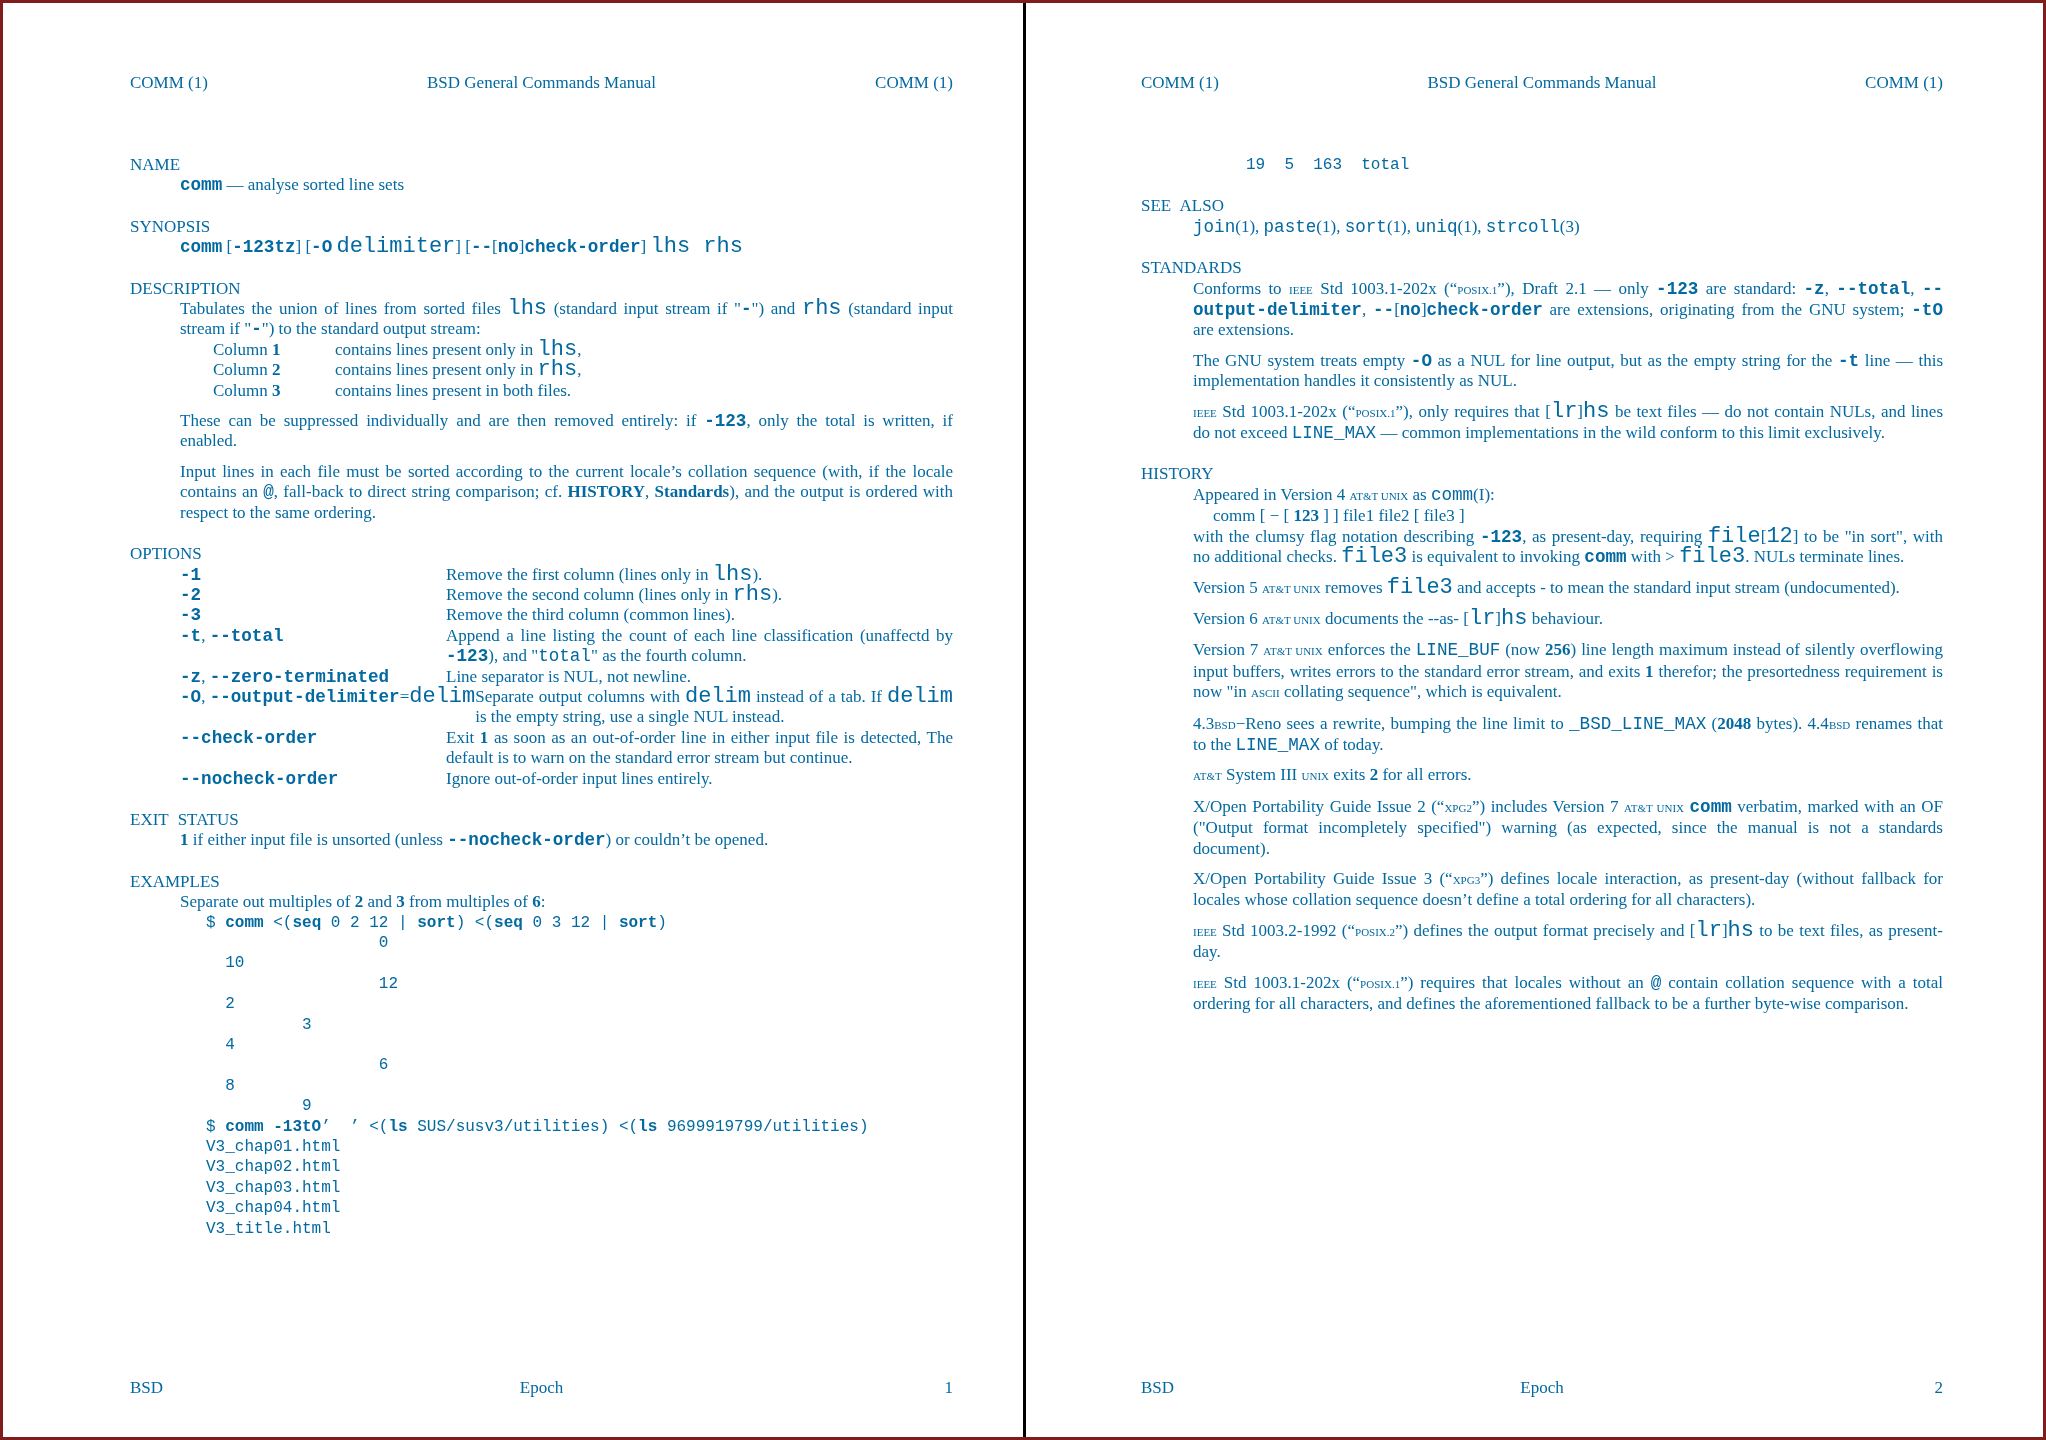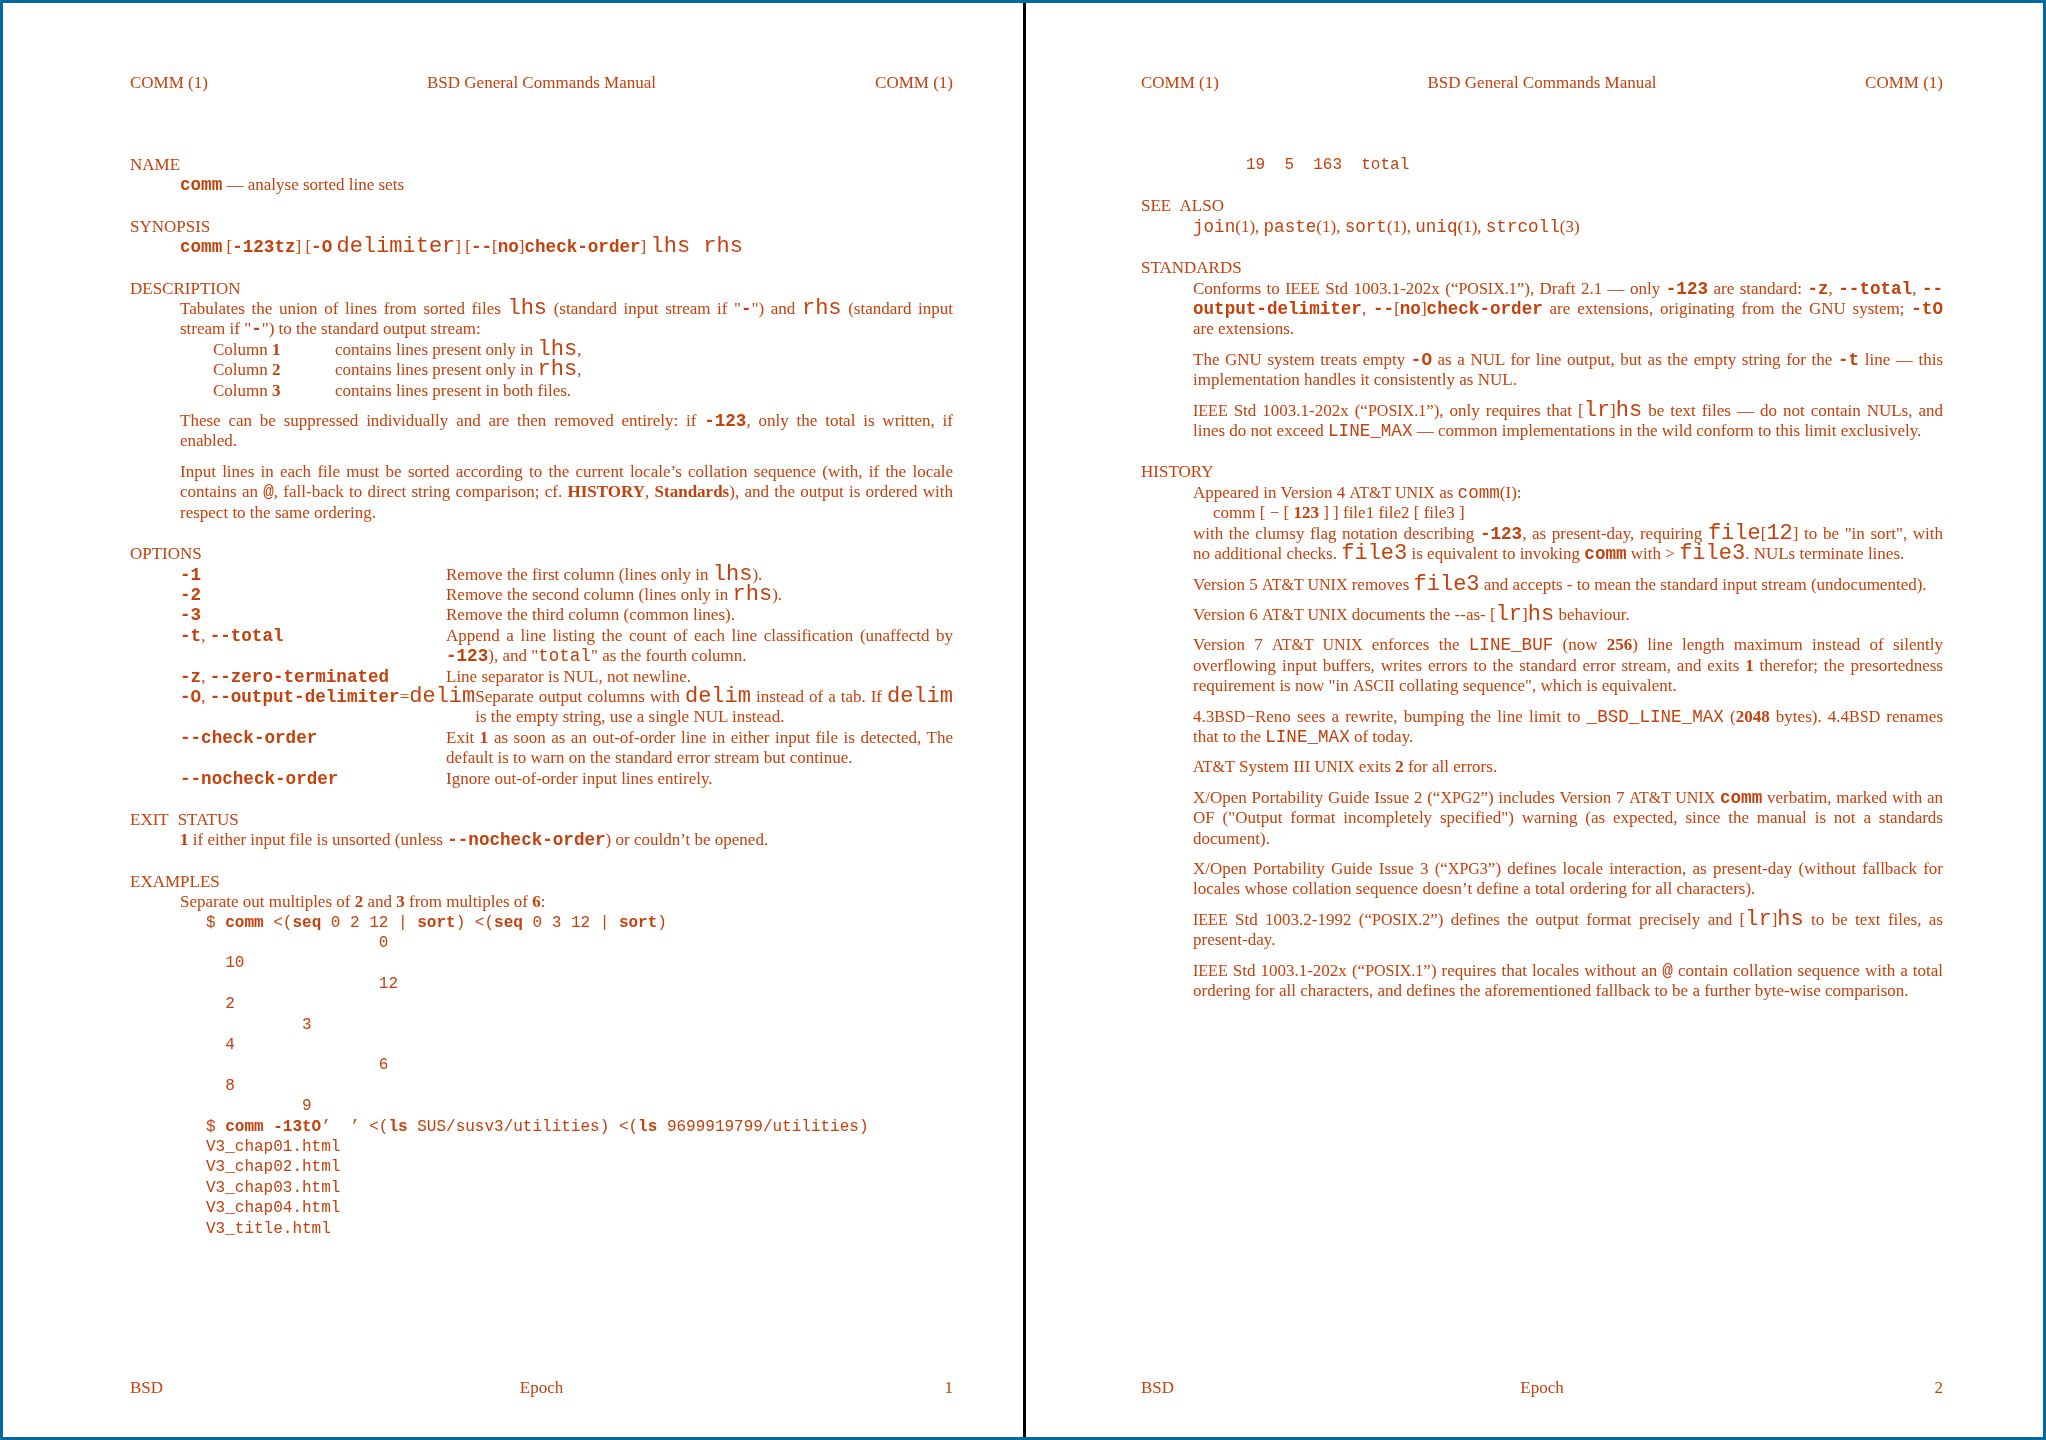--- a/index.html
+++ b/index.html
@@ -1,19 +1,19 @@
 <!DOCTYPE html>
 <html><head>
 <meta charset="utf-8">
 <style>
   html,body{margin:0;padding:0;background:#fff;}
   .canvas{position:relative;width:2046px;height:1440px;background:#fff;
-          box-sizing:border-box;border:3px solid #0369a1;overflow:hidden;
+          box-sizing:border-box;border:3px solid #7f1d1d;overflow:hidden;
           font-family:"Liberation Serif","DejaVu Serif",serif;font-size:17px;
-          line-height:20.4px;color:#c2410c;}
+          line-height:20.4px;color:#0369a1;}
   .divider{position:absolute;left:1020px;top:0;bottom:0;width:3px;background:#000;}
   .page{position:absolute;top:0;height:100%;}
   #p1{left:127px;width:823px;}
   #p2{left:1138px;width:802px;}
   .hdr,.ftr{position:absolute;left:0;right:0;}
   .hdr{top:70px;}
   .ftr{top:1375px;}
   .hl{position:absolute;left:0;}
   .hc{position:absolute;left:50%;transform:translateX(-50%);white-space:nowrap;}
   .hr{position:absolute;right:0;}
@@ -34,21 +34,21 @@
   .colrow{display:flex;gap:40px;}
   .clabel{flex:0 0 82px;margin-left:33px;}
   .cdesc{flex:1 1 auto;}
   .optrow{display:flex;}
   .term{flex:0 0 auto;min-width:266px;white-space:nowrap;}
   .odesc{flex:1 1 auto;text-align:justify;}
   .tt{font-family:"Liberation Mono","DejaVu Sans Mono",monospace;font-size:17.6px;}
   .bm{font-family:"Liberation Mono","DejaVu Sans Mono",monospace;font-size:17.6px;font-weight:bold;}
   .im{font-family:"Liberation Mono","DejaVu Sans Mono",monospace;font-size:22px;}
   .b{font-weight:bold;}
-  .sc{font-size:16px;}
+  .sc{font-size:11px;}
 </style>
 </head>
 <body>
 
 <div class="canvas">
   <div class="divider"></div>
 
   <section class="page" id="p1">
     <div class="hdr">
       <span class="hl">COMM (1)</span>

